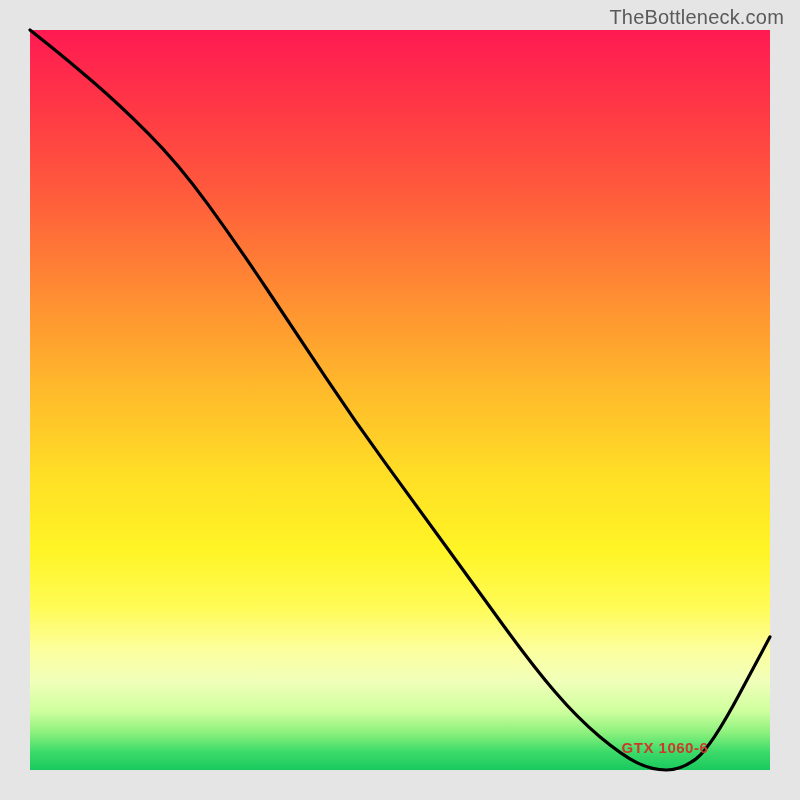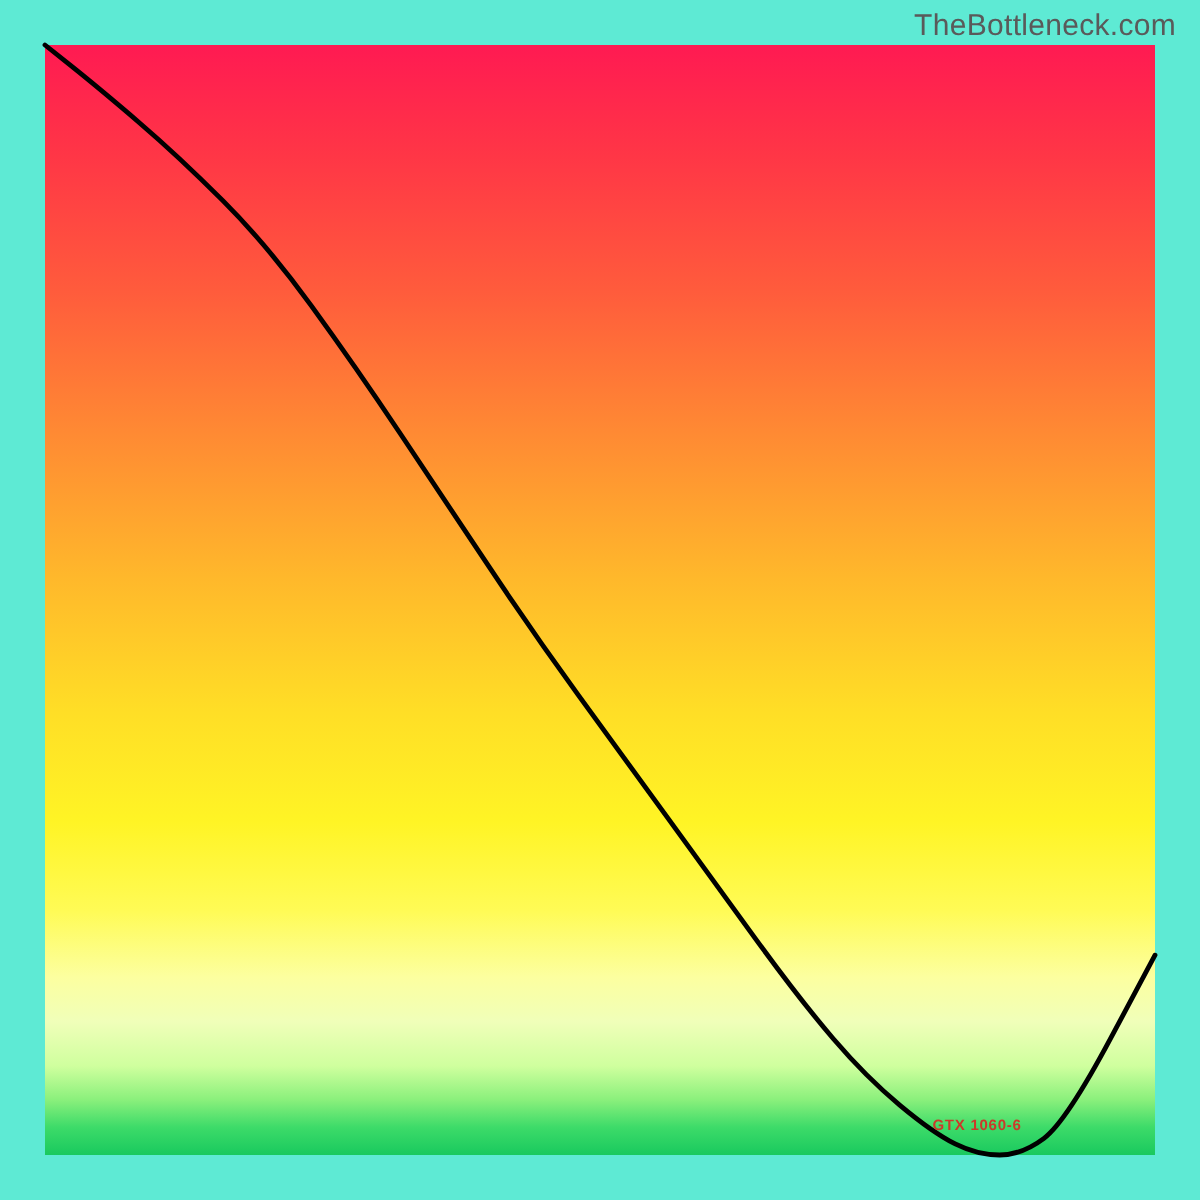--- a/index.html
+++ b/index.html
@@ -8,21 +8,21 @@
     width: 800px;
     height: 800px;
     background: #000;
     overflow: hidden;
     font-family: Arial, sans-serif;
   }
   .container {
     position: relative;
     width: 800px;
     height: 800px;
-    background: #5eead4;
+    background: #e5e5e5;
   }
   .attribution {
     position: absolute;
     top: 6px;
     right: 16px;
     color: #5a5a5a;
     font-size: 20px;
     font-family: Arial, sans-serif;
     letter-spacing: 0.2px;
   }
@@ -56,21 +56,21 @@
   svg.curve {
     position: absolute;
     left: 0; top: 0;
     width: 100%;
     height: 100%;
     overflow: visible;
   }
   .bottom-label {
     position: absolute;
     bottom: 14px;
-    font-size: 10px;
+    font-size: 15px;
     font-weight: 700;
     color: #cc3a2a;
     letter-spacing: 0.5px;
     white-space: nowrap;
   }
 </style>
 </head>
 <body>
 
 <div class="container">

